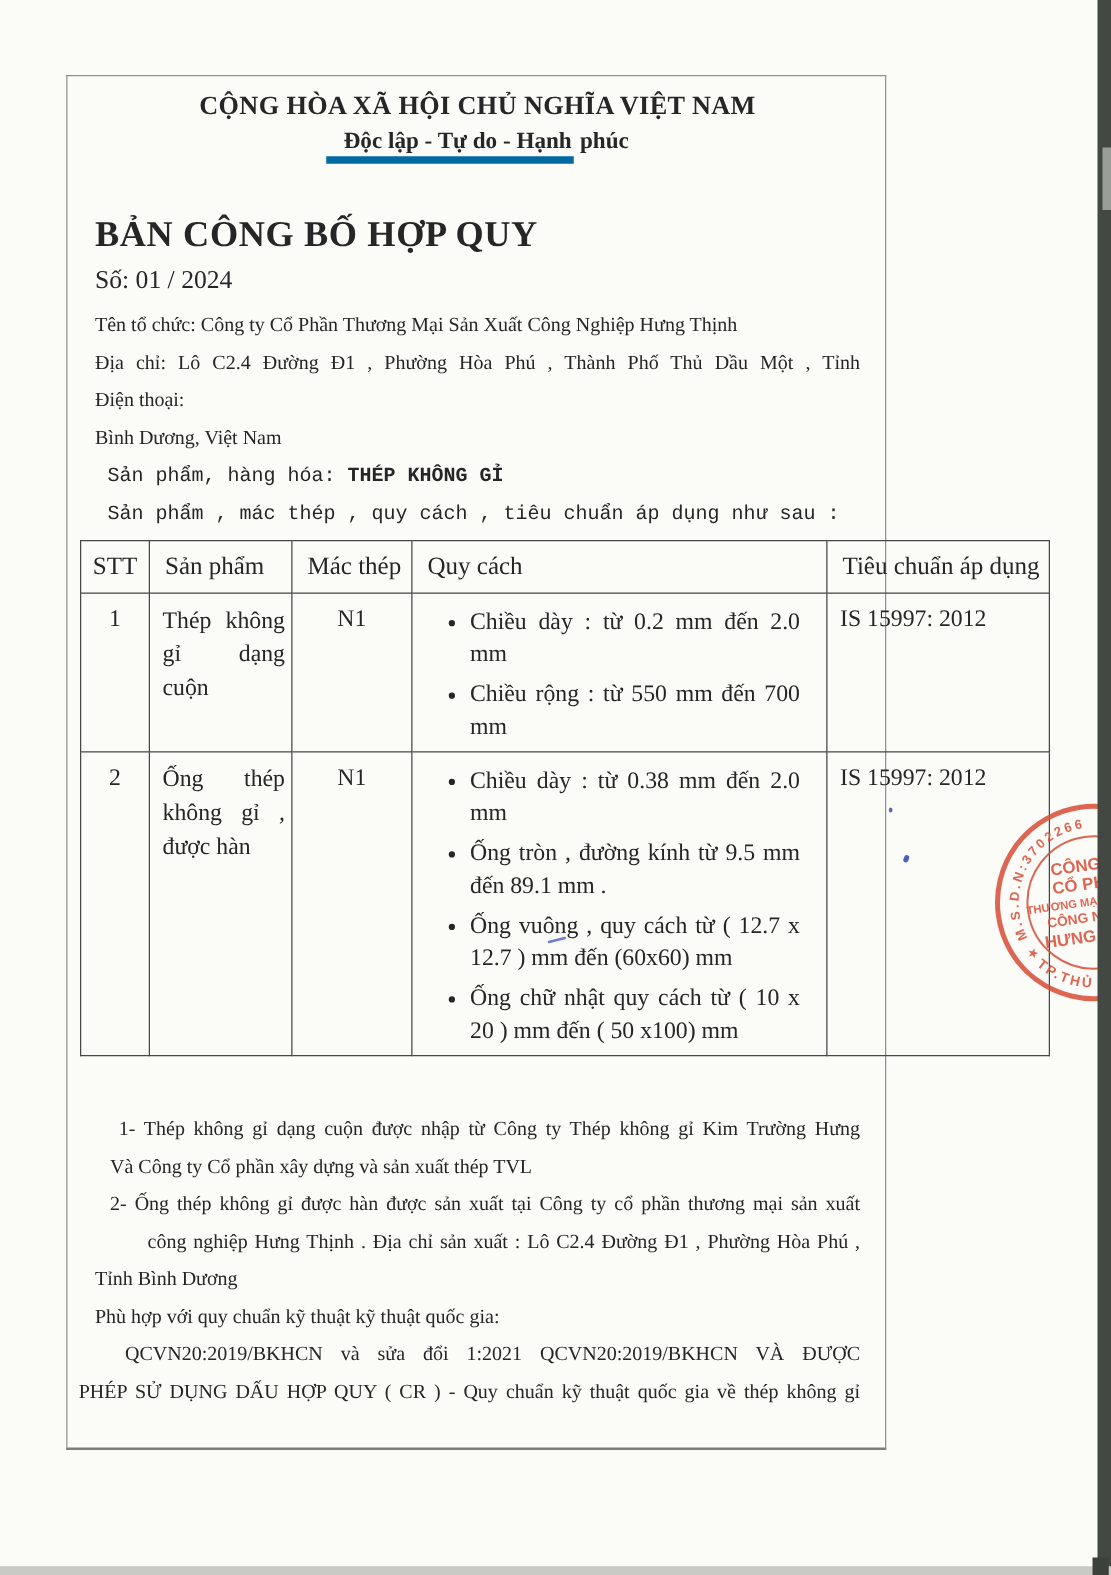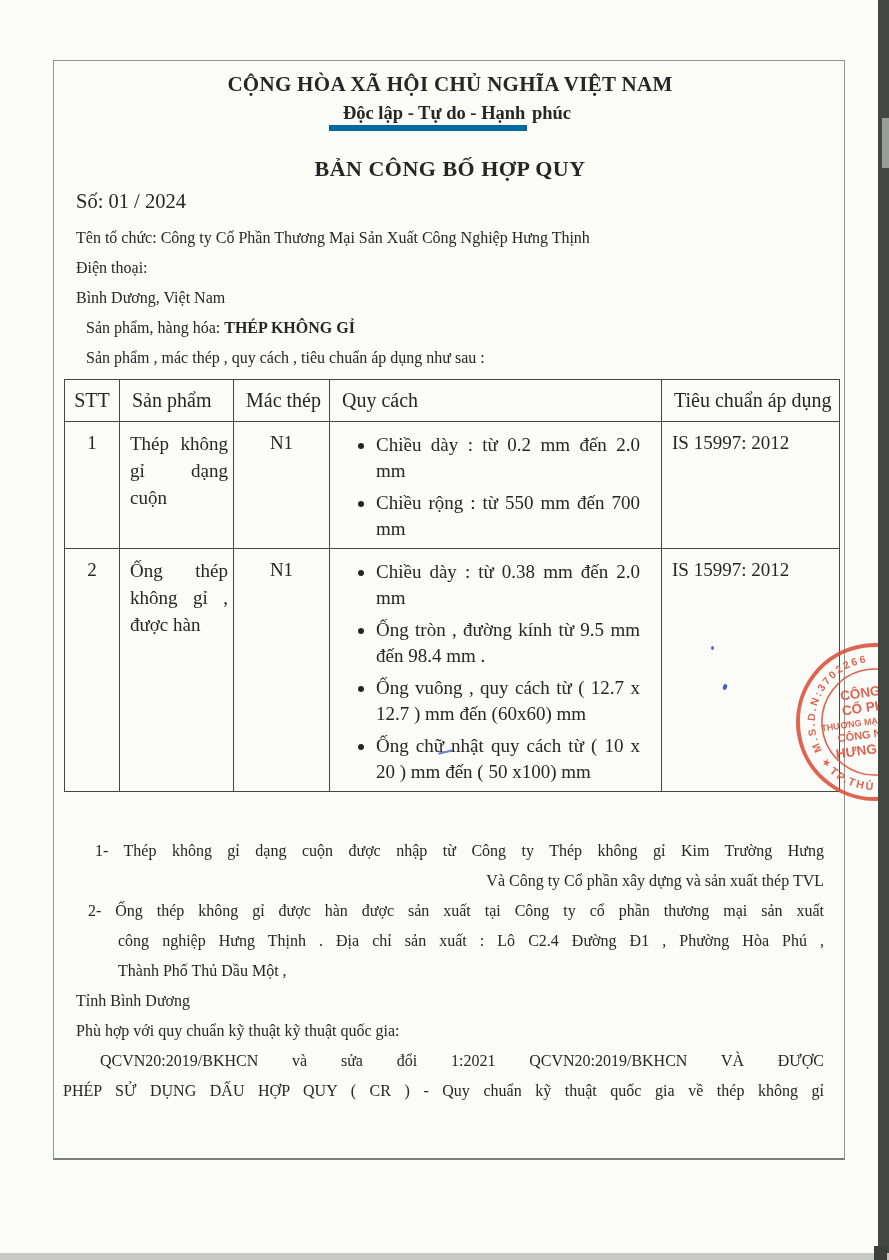--- a/index.html
+++ b/index.html
@@ -2,32 +2,32 @@
 <html><head>
 <meta charset="utf-8">
 <style>
   html,body { margin:0; padding:0; }
   body {
     width:889px; height:1260px; position:relative; overflow:hidden;
     background:#fbfbf8; color:#262626;
     font-family:"Liberation Serif","DejaVu Serif",serif;
   }
   .frame {
-    position:absolute; left:53px; top:60px; width:792px; height:1100px;
+    position:absolute; left:53px; top:60px; width:656px; height:1100px;
     border:1px solid #8f948f; border-bottom:2px solid #7b807b;
     box-sizing:border-box; padding:11px 20px 0 22px;
   }
   .h-national { text-align:center; font-weight:bold; font-size:21px; letter-spacing:.3px; }
   .h-motto   { text-align:center; font-weight:bold; font-size:18.5px; margin-top:6px; }
   .h-motto .u { border-bottom:6px solid #0369a1; padding:0 2px 2px 14px; }
-  .h-title   { text-align:center; font-weight:bold; font-size:22px; margin-top:32px; letter-spacing:.5px; }
+  .h-title   { font-weight:bold; font-size:29px; margin-top:48px; letter-spacing:.5px; }
   .h-so      { text-align:left; font-size:20.5px; margin-top:8px; }
 
   .info { margin-top:10px; font-size:16px; line-height:30px; }
-  .indent1 { margin-left:10px; }
+  .indent1 { margin-left:10px;font-family:Liberation Mono, monospace; }
   .jl { text-align:justify; text-align-last:justify; }
   b { font-weight:bold; }
 
   table.spec {
     border-collapse:collapse; table-layout:fixed;
     width:775px; margin-left:-12px; margin-top:6px;
     font-size:19px;
     border-radius:25px;
   }
   table.spec th, table.spec td { border:1.5px solid #474747; vertical-align:top; font-weight:normal; }
@@ -37,21 +37,21 @@
   tr.r1 { height:97px; } tr.r2 { height:232px; }
   td.num, td.mark { padding-top:10px; }
   td.prod { padding:8px 5px 0 10px; text-align:justify; line-height:27px; }
   td.std  { padding:10px 6px 0 10px; }
   td.specs { padding:4px 20px 0 0; }
   ul.blist { margin:6px 0 0 0; padding:0 0 0 46px; list-style:disc; }
   ul.blist li { text-align:justify; line-height:25.5px; margin-bottom:7px; padding-right:1px; }
 
   .notes { margin-top:44px; font-size:16px; line-height:30px; }
   .n-i1l1 { margin-left:19px; }
-  .n-i1l2 { margin-left:12px;text-align:right; }
+  .n-i1l2 { margin-left:12px; }
   .n-i2l1 { margin-left:12px; }
   .n-i2sub { margin-left:42px; }
   .n-qcvn1 { margin-left:24px; }
   .n-qcvn2 { margin-left:-13px; }
 
   .stamp { position:absolute; left:785px; top:632px; width:180px; height:182px; opacity:.88; z-index:2; }
   .stamp text { font-family:"Liberation Sans","DejaVu Sans",sans-serif; font-weight:bold; fill:currentColor; }
 
   .edge-right  { position:absolute; right:0; top:0; width:11px; height:1260px; background:#434843; z-index:3; }
   .edge-notch  { position:absolute; right:0; top:118px; width:7px; height:50px; background:#989e98; z-index:4; }
@@ -68,20 +68,21 @@
 <div class="frame">
 
   <div class="h-national">CỘNG HÒA XÃ HỘI CHỦ NGHĨA VIỆT NAM</div>
   <div class="h-motto"><span class="u">Độc lập - Tự do - Hạnh</span><span> phúc</span></div>
 
   <div class="h-title">BẢN CÔNG BỐ HỢP QUY</div>
   <div class="h-so">Số: 01 / 2024</div>
 
   <div class="info">
     <div>Tên tổ chức: Công ty Cổ Phần Thương Mại Sản Xuất Công Nghiệp Hưng Thịnh</div>
+    <div class="jl">Địa chỉ: Lô C2.4 Đường Đ1 , Phường Hòa Phú , Thành Phố Thủ Dầu Một , Tỉnh</div>
     <div>Điện thoại:</div>
     <div>Bình Dương, Việt Nam</div>
     <div class="indent1"><span>Sản phẩm, hàng hóa: </span><b>THÉP KHÔNG GỈ</b></div>
     <div class="indent1">Sản phẩm , mác thép , quy cách , tiêu chuẩn áp dụng như sau :</div>
   </div>
 
   <table class="spec">
     <colgroup>
         <col class="c1">
         <col class="c2">
@@ -109,36 +110,35 @@
       </td>
       <td class="std">IS 15997: 2012</td>
     </tr>
     <tr class="r2">
       <td class="c num">2</td>
       <td class="prod">Ống thép không gỉ , được hàn</td>
       <td class="c mark">N1</td>
       <td class="specs">
         <ul class="blist">
           <li>Chiều dày : từ 0.38 mm đến 2.0 mm</li>
-          <li>Ống tròn , đường kính từ 9.5 mm đến 98.4 mm .</li>
+          <li>Ống tròn , đường kính từ 9.5 mm đến 89.1 mm .</li>
           <li>Ống vuông , quy cách từ ( 12.7 x 12.7 ) mm đến (60x60) mm</li>
           <li>Ống chữ nhật quy cách từ ( 10 x 20 ) mm đến ( 50 x100) mm</li>
         </ul>
       </td>
       <td class="std">IS 15997: 2012</td>
     </tr>
   </tbody>
     </table>
 
   <div class="notes">
     <div class="n-i1l1 jl">1-  Thép không gỉ dạng cuộn được nhập từ Công ty Thép không gỉ Kim Trường Hưng</div>
     <div class="n-i1l2">Và Công ty Cổ phần xây dựng và sản xuất thép TVL</div>
     <div class="n-i2l1 jl">2-  Ống thép không gỉ được hàn được sản xuất tại Công ty cổ phần thương mại sản xuất</div>
     <div class="n-i2sub jl">công nghiệp Hưng Thịnh . Địa chỉ sản xuất : Lô C2.4 Đường Đ1 , Phường Hòa Phú ,</div>
-    <div class="n-i2sub">Thành Phố Thủ Dầu Một ,</div>
     <div>Tỉnh Bình Dương</div>
     <div>Phù hợp với quy chuẩn kỹ thuật kỹ thuật quốc gia:</div>
     <div class="n-qcvn1 jl">QCVN20:2019/BKHCN và sửa đổi 1:2021 QCVN20:2019/BKHCN VÀ ĐƯỢC</div>
     <div class="n-qcvn2 jl">PHÉP SỬ DỤNG DẤU HỢP QUY ( CR ) -  Quy chuẩn kỹ thuật quốc gia về thép không gỉ</div>
   </div>
 </div>
 
 <svg class="stamp" viewBox="0 0 180 182" style="color: rgb(217, 81, 60);">
   <g transform="rotate(-8 90 90)">
     <circle cx="90" cy="90" r="77" fill="none" stroke="currentColor" stroke-width="4"></circle>

